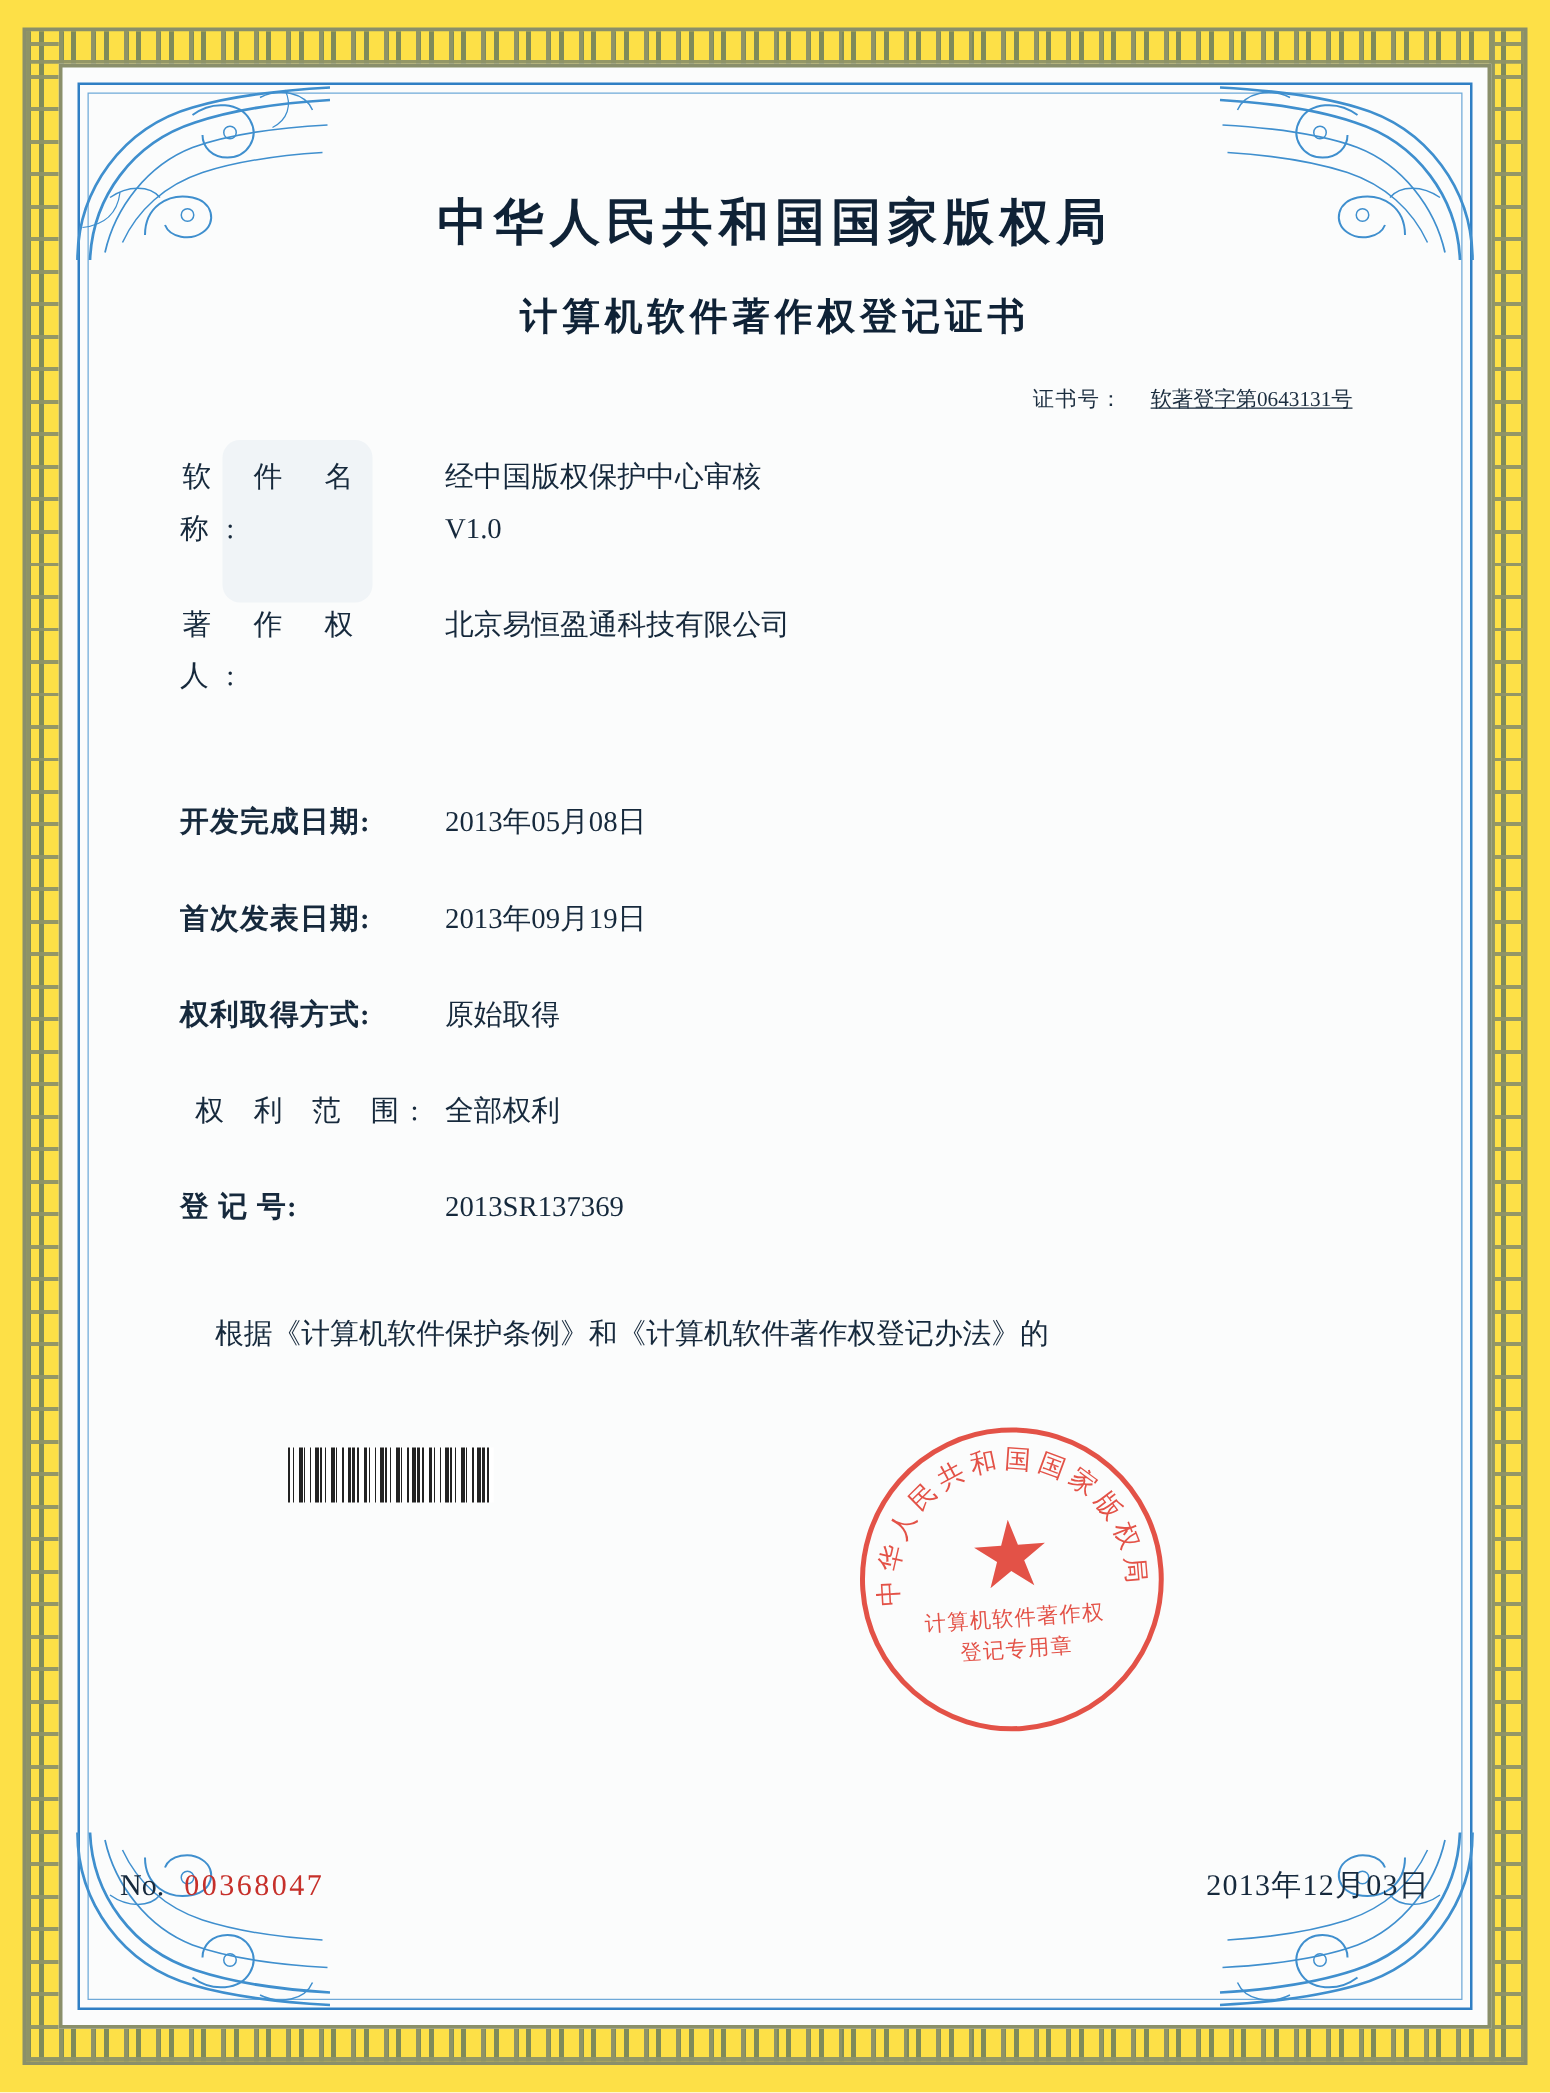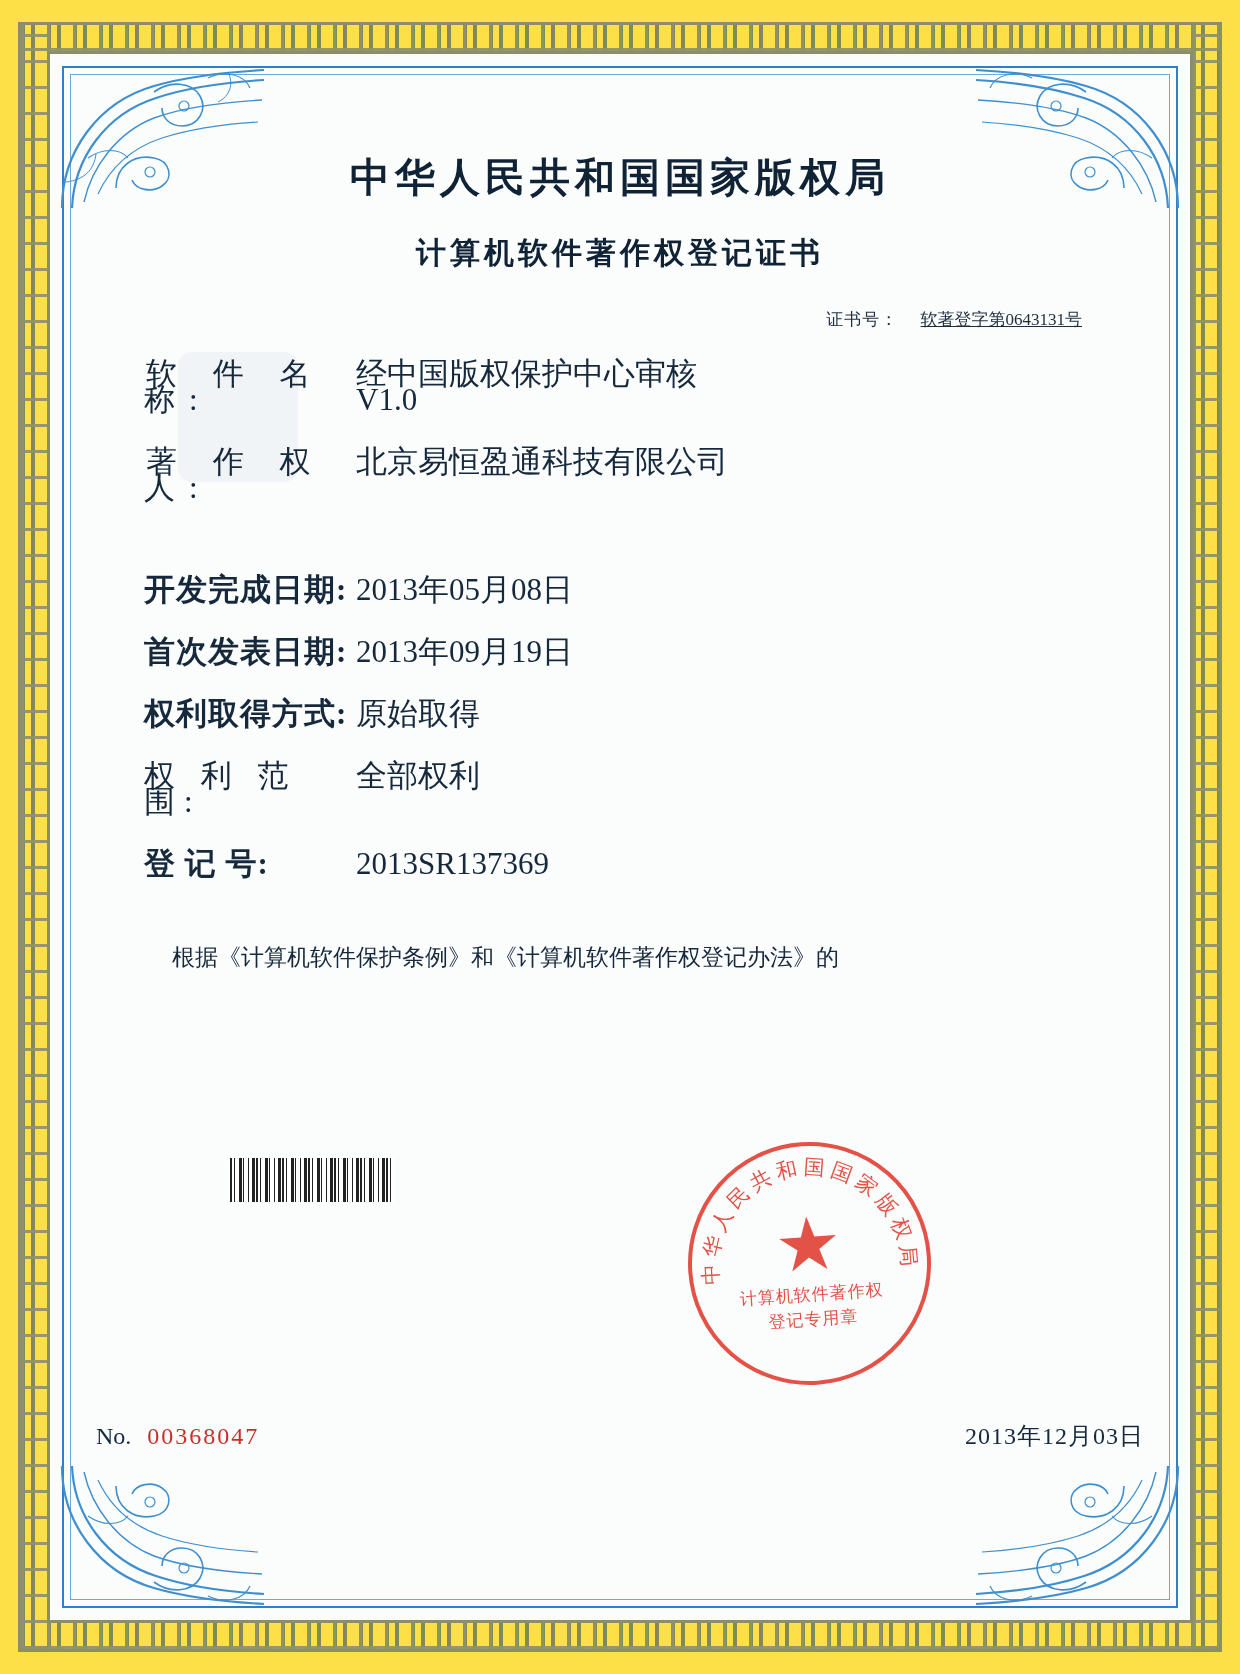--- a/index.html
+++ b/index.html
@@ -138,31 +138,31 @@
   .cert-no-value { margin-left: 18px; letter-spacing: 0px; text-decoration: underline; }
 
   .fields {
     margin-top: 30px;
     padding-left: 48px;
   }
   .field-row {
     display: flex;
     align-items: flex-start;
     margin-bottom: 18px;
-    font-size: 31px;
-    line-height: 26px;
+    font-size: 23px;
+    line-height: 41px;
   }
   .field-label {
     width: 212px;
     flex: 0 0 212px;
     color: #16293c;
     letter-spacing: 0px;
   }
   .label-sp-5 { letter-spacing: 14px; text-indent: 2px; }
-  .label-sp-4 { letter-spacing: 9px; }
+  .label-sp-4 { letter-spacing: 9px; text-align: center; }
   .label-tight { letter-spacing: 1px; font-weight: bold; }
   .field-value {
     flex: 1;
     color: #16293c;
   }
   .value-sub {
     display: block;
     font-family: "Liberation Serif", serif;
   }
 
@@ -231,21 +231,21 @@
     font-size: 17px;
     line-height: 25px;
     color: #e03b2f;
     letter-spacing: 1px;
   }
 
   
   .footer {
     position: absolute;
     left: 96px; right: 96px;
-    top: 1420px;
+    top: 1492px;
     display: flex;
     justify-content: space-between;
     align-items: baseline;
     font-size: 24px;
     color: #16293c;
   }
   .footer-no-label { color: #16293c; }
   .footer-no-value { color: #c6302a; margin-left: 10px; letter-spacing: 2px; }
   .footer-date { color: #16293c; letter-spacing: 1px; }
 

